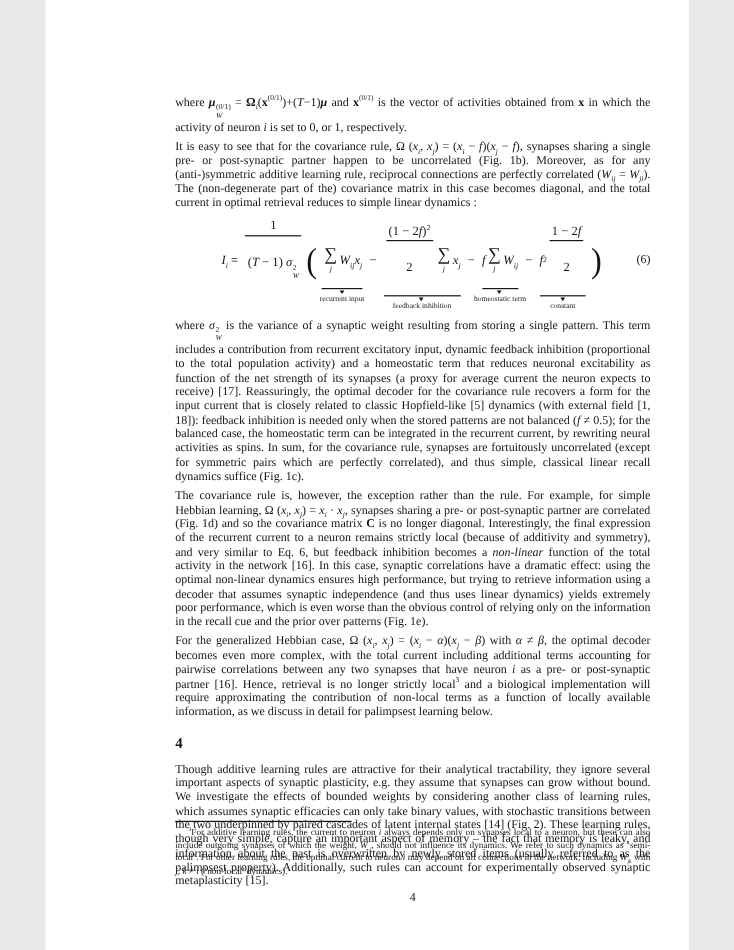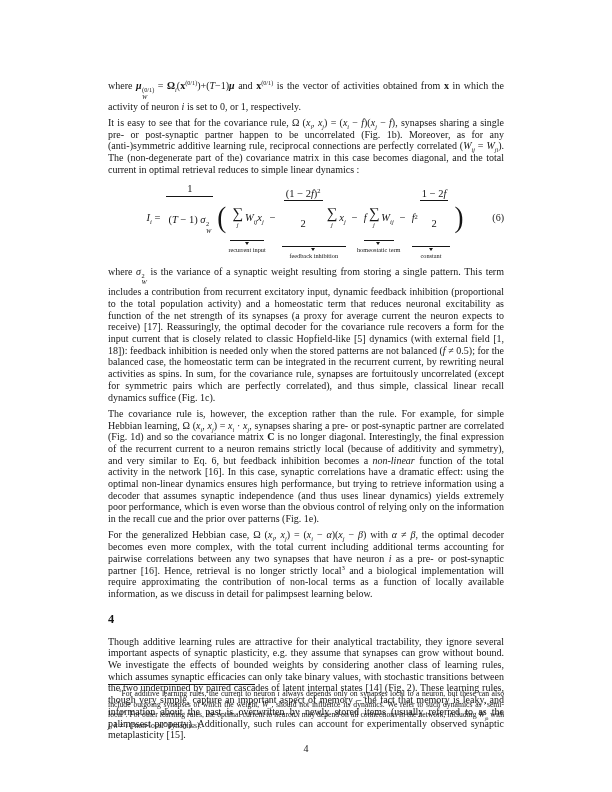--- a/index.html
+++ b/index.html
@@ -1,18 +1,18 @@
 <!DOCTYPE html>
 <html><head>
 <meta charset="utf-8">
 <style>
   html,body{margin:0;padding:0;background:#e8e8e8;}
   .page{
     position:relative;
-    width:612px;height:792px;
+    width:536px;height:792px;
     background:#ffffff;
     margin:0 auto;
     font-family:"Liberation Serif","DejaVu Serif",serif;
     color:#151515;
     overflow:hidden;
   }
   .content{
     position:absolute;
     left:108px;top:80px;
     width:396px;

